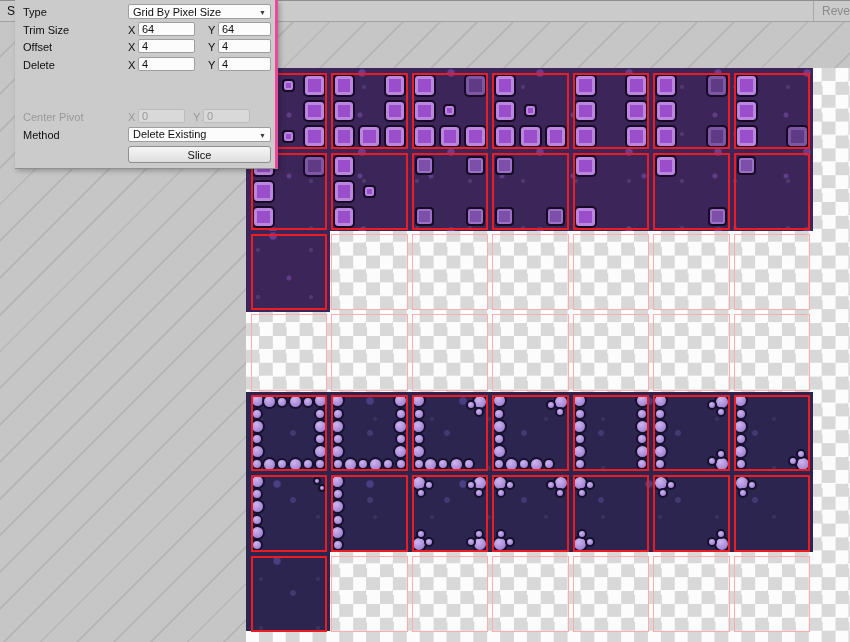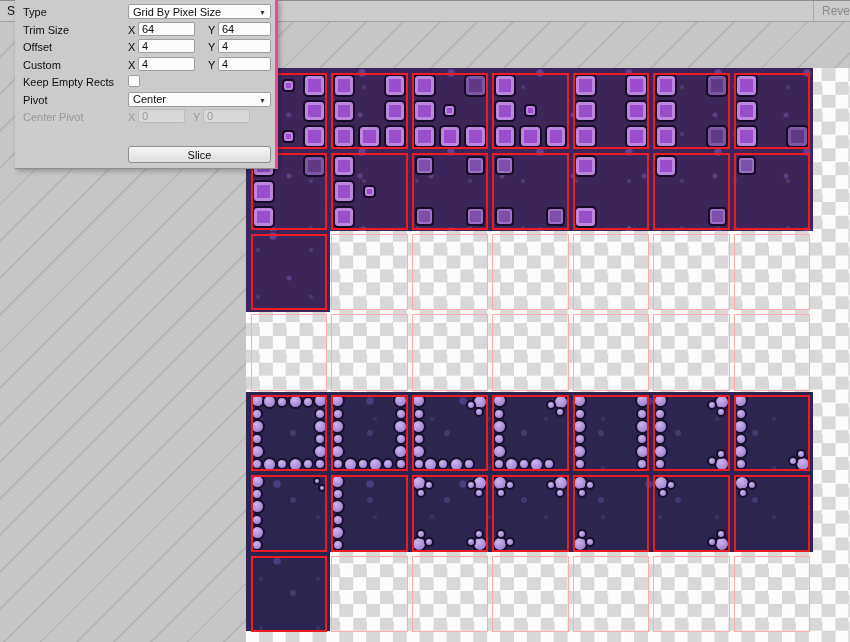--- a/index.html
+++ b/index.html
@@ -429,45 +429,41 @@
 
     <div class="prow" style="top:39px">
       <span class="plabel">Offset</span>
       <span class="axis" style="left:113px">X</span>
       <input class="pfield" style="left: 123px; width: 57px;" value="4">
       <span class="axis" style="left:193px">Y</span>
       <input class="pfield" style="left: 203px; width: 53px;" value="4">
     </div>
 
     <div class="prow" style="top:56.5px">
-      <span class="plabel">Custom</span>
+      <span class="plabel">Delete</span>
       <span class="axis" style="left:113px">X</span>
       <input class="pfield" style="left: 123px; width: 57px;" value="4">
       <span class="axis" style="left:193px">Y</span>
       <input class="pfield" style="left: 203px; width: 53px;" value="4">
     </div>
 
-    <div class="prow" style="top:74px">
-      <span class="plabel">Keep Empty Rects</span>
-      <div class="checkbox"></div>
-    </div>
-
-    <div class="prow" style="top:91.5px">
-      <span class="plabel">Pivot</span>
-      <div class="dropdown">
-        <span>Center</span>
-        <span class="dd-caret">▼</span>
-      </div>
-    </div>
+
 
     <div class="prow" style="top:109px">
       <span class="plabel disabled">Center Pivot</span>
       <span class="axis disabled" style="left:113px">X</span>
       <input class="pfield" disabled="" style="left: 123px; width: 47px;" value="0">
       <span class="axis disabled" style="left:178px">Y</span>
       <input class="pfield" disabled="" style="left: 188px; width: 47px;" value="0">
     </div>
 
+    <div class="prow" style="top:126.5px">
+      <span class="plabel">Method</span>
+      <div class="dropdown">
+        <span>Delete Existing</span>
+        <span class="dd-caret">▼</span>
+      </div>
+    </div>
 
     <button class="slice-btn">Slice</button>
   </div>
 
 </div>
 
 </body></html>

